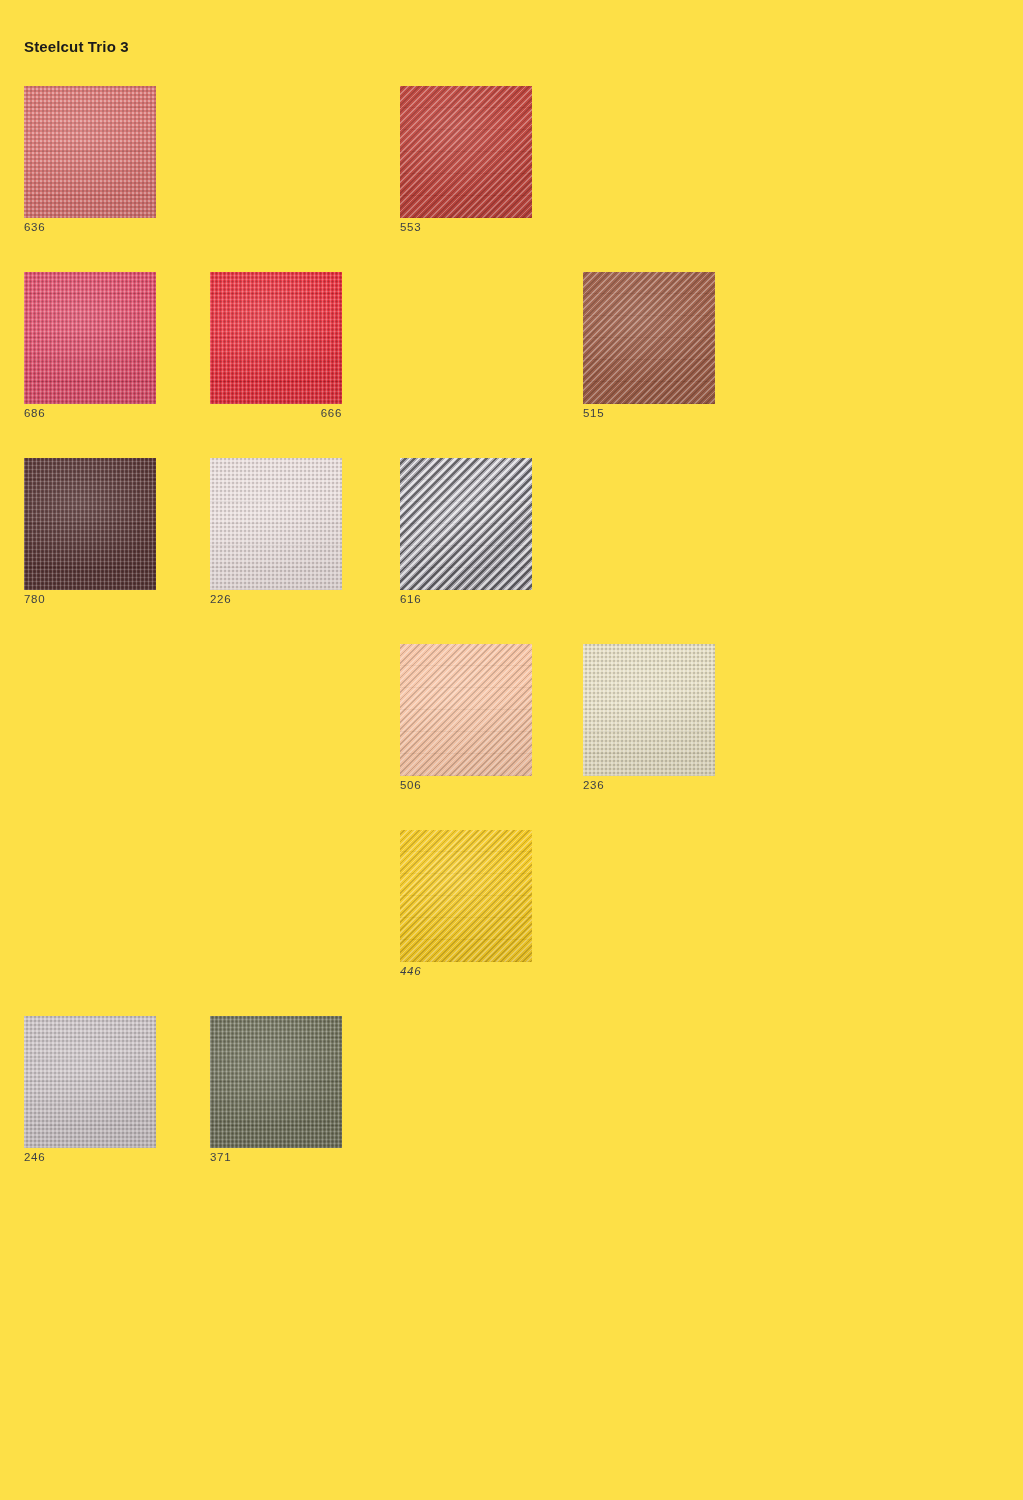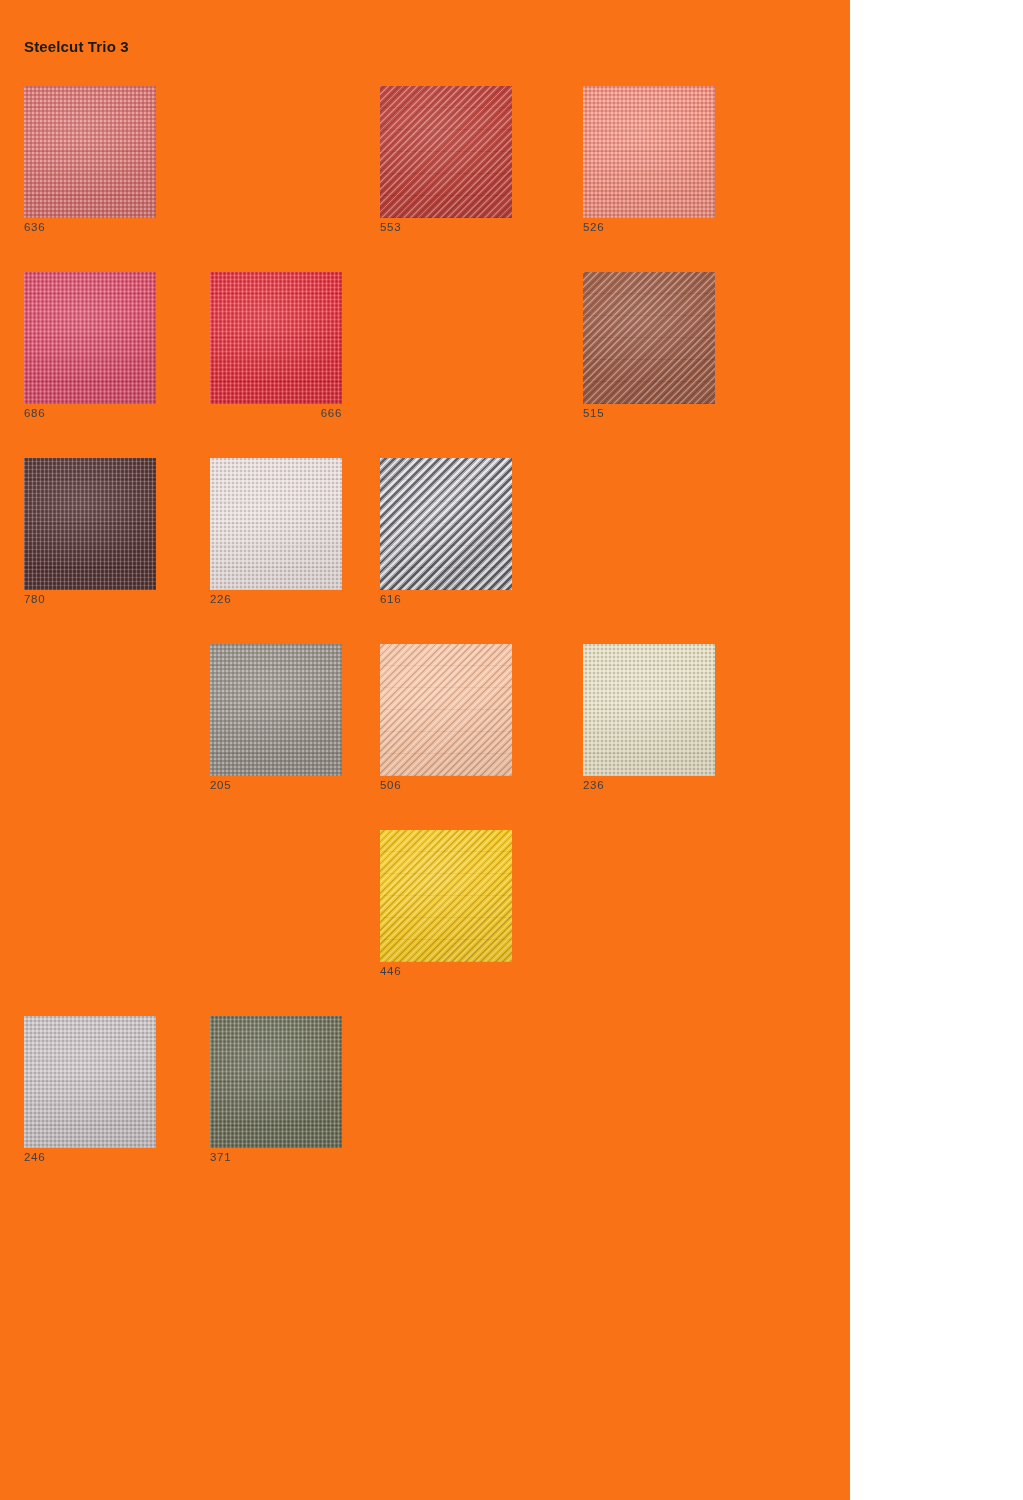--- a/index.html
+++ b/index.html
@@ -12,23 +12,23 @@
     width: 1023px;
     height: 1500px;
     font-family: "Liberation Sans", sans-serif;
     -webkit-font-smoothing: antialiased;
     position: relative;
     overflow: hidden;
   }
 
   #page {
     position: relative;
-    width: 850px;
+    width: 1023px;
     height: 1500px;
-    background: #f97316;
+    background: #fde047;
   }
 
   .page-title {
     position: absolute;
     left: 24px;
     top: 38px;
     font-size: 15px;
     font-weight: 700;
     letter-spacing: 0.15px;
     color: #1b1b1b;
@@ -50,21 +50,21 @@
   }
 
   .swatch-cell {
     position: absolute;
     top: 0;
     width: 132px;
   }
 
   .swatch-cell.col0 { left: 0px; }
   .swatch-cell.col1 { left: 186px; }
-  .swatch-cell.col2 { left: 356px; }
+  .swatch-cell.col2 { left: 376px; }
   .swatch-cell.col3 { left: 559px; }
 
   .swatch-chip {
     width: 132px;
     height: 132px;
     position: relative;
     overflow: hidden;
     background-color: #cccccc;
   }
 
@@ -181,28 +181,20 @@
         </div>
         <div class="swatch-cell col1 empty"></div>
         <div class="swatch-cell col2">
           <div class="swatch-chip" style="background-color: rgb(189, 64, 56);">
             <div class="weave twill"></div>
             <div class="weave bands"></div>
             <div class="weave shade"></div>
           </div>
           <div class="swatch-label" style="color: rgb(59, 63, 70);">553</div>
         </div>
-        <div class="swatch-cell col3">
-          <div class="swatch-chip" style="background-color: rgb(240, 141, 124);">
-            <div class="weave checker"></div>
-            <div class="weave bands"></div>
-            <div class="weave shade"></div>
-          </div>
-          <div class="swatch-label" style="color: rgb(59, 63, 70);">526</div>
-        </div>
       </div>
       <div class="swatch-row">
         <div class="swatch-cell col0">
           <div class="swatch-chip" style="background-color: rgb(226, 74, 105);">
             <div class="weave melange"></div>
             <div class="weave bands"></div>
             <div class="weave shade"></div>
           </div>
           <div class="swatch-label" style="color: rgb(59, 63, 70);">686</div>
         </div>
@@ -246,28 +238,20 @@
             <div class="weave twill-strong"></div>
             <div class="weave bands"></div>
             <div class="weave shade"></div>
           </div>
           <div class="swatch-label" style="color: rgb(59, 63, 70);">616</div>
         </div>
         <div class="swatch-cell col3 empty"></div>
       </div>
       <div class="swatch-row">
         <div class="swatch-cell col0 empty"></div>
-        <div class="swatch-cell col1">
-          <div class="swatch-chip" style="background-color: rgb(148, 143, 136);">
-            <div class="weave checker"></div>
-            <div class="weave bands"></div>
-            <div class="weave shade"></div>
-          </div>
-          <div class="swatch-label" style="color: rgb(59, 63, 70);">205</div>
-        </div>
         <div class="swatch-cell col2">
           <div class="swatch-chip" style="background-color: rgb(247, 195, 164);">
             <div class="weave twill"></div>
             <div class="weave bands"></div>
             <div class="weave shade"></div>
           </div>
           <div class="swatch-label" style="color: rgb(59, 63, 70);">506</div>
         </div>
         <div class="swatch-cell col3">
           <div class="swatch-chip" style="background-color: rgb(227, 220, 194);">
@@ -279,21 +263,21 @@
         </div>
       </div>
       <div class="swatch-row">
         <div class="swatch-cell col1 empty"></div>
         <div class="swatch-cell col2">
           <div class="swatch-chip" style="background-color: rgb(244, 200, 32);">
             <div class="weave twill"></div>
             <div class="weave bands"></div>
             <div class="weave shade"></div>
           </div>
-          <div class="swatch-label" style="color: rgb(59, 63, 70);">446</div>
+          <div class="swatch-label" style="color: rgb(59, 63, 70); font-style: italic;">446</div>
         </div>
       </div>
       <div class="swatch-row">
         <div class="swatch-cell col0">
           <div class="swatch-chip" style="background-color: rgb(199, 191, 194);">
             <div class="weave checker"></div>
             <div class="weave bands"></div>
             <div class="weave shade"></div>
           </div>
           <div class="swatch-label" style="color: rgb(59, 63, 70);">246</div>

